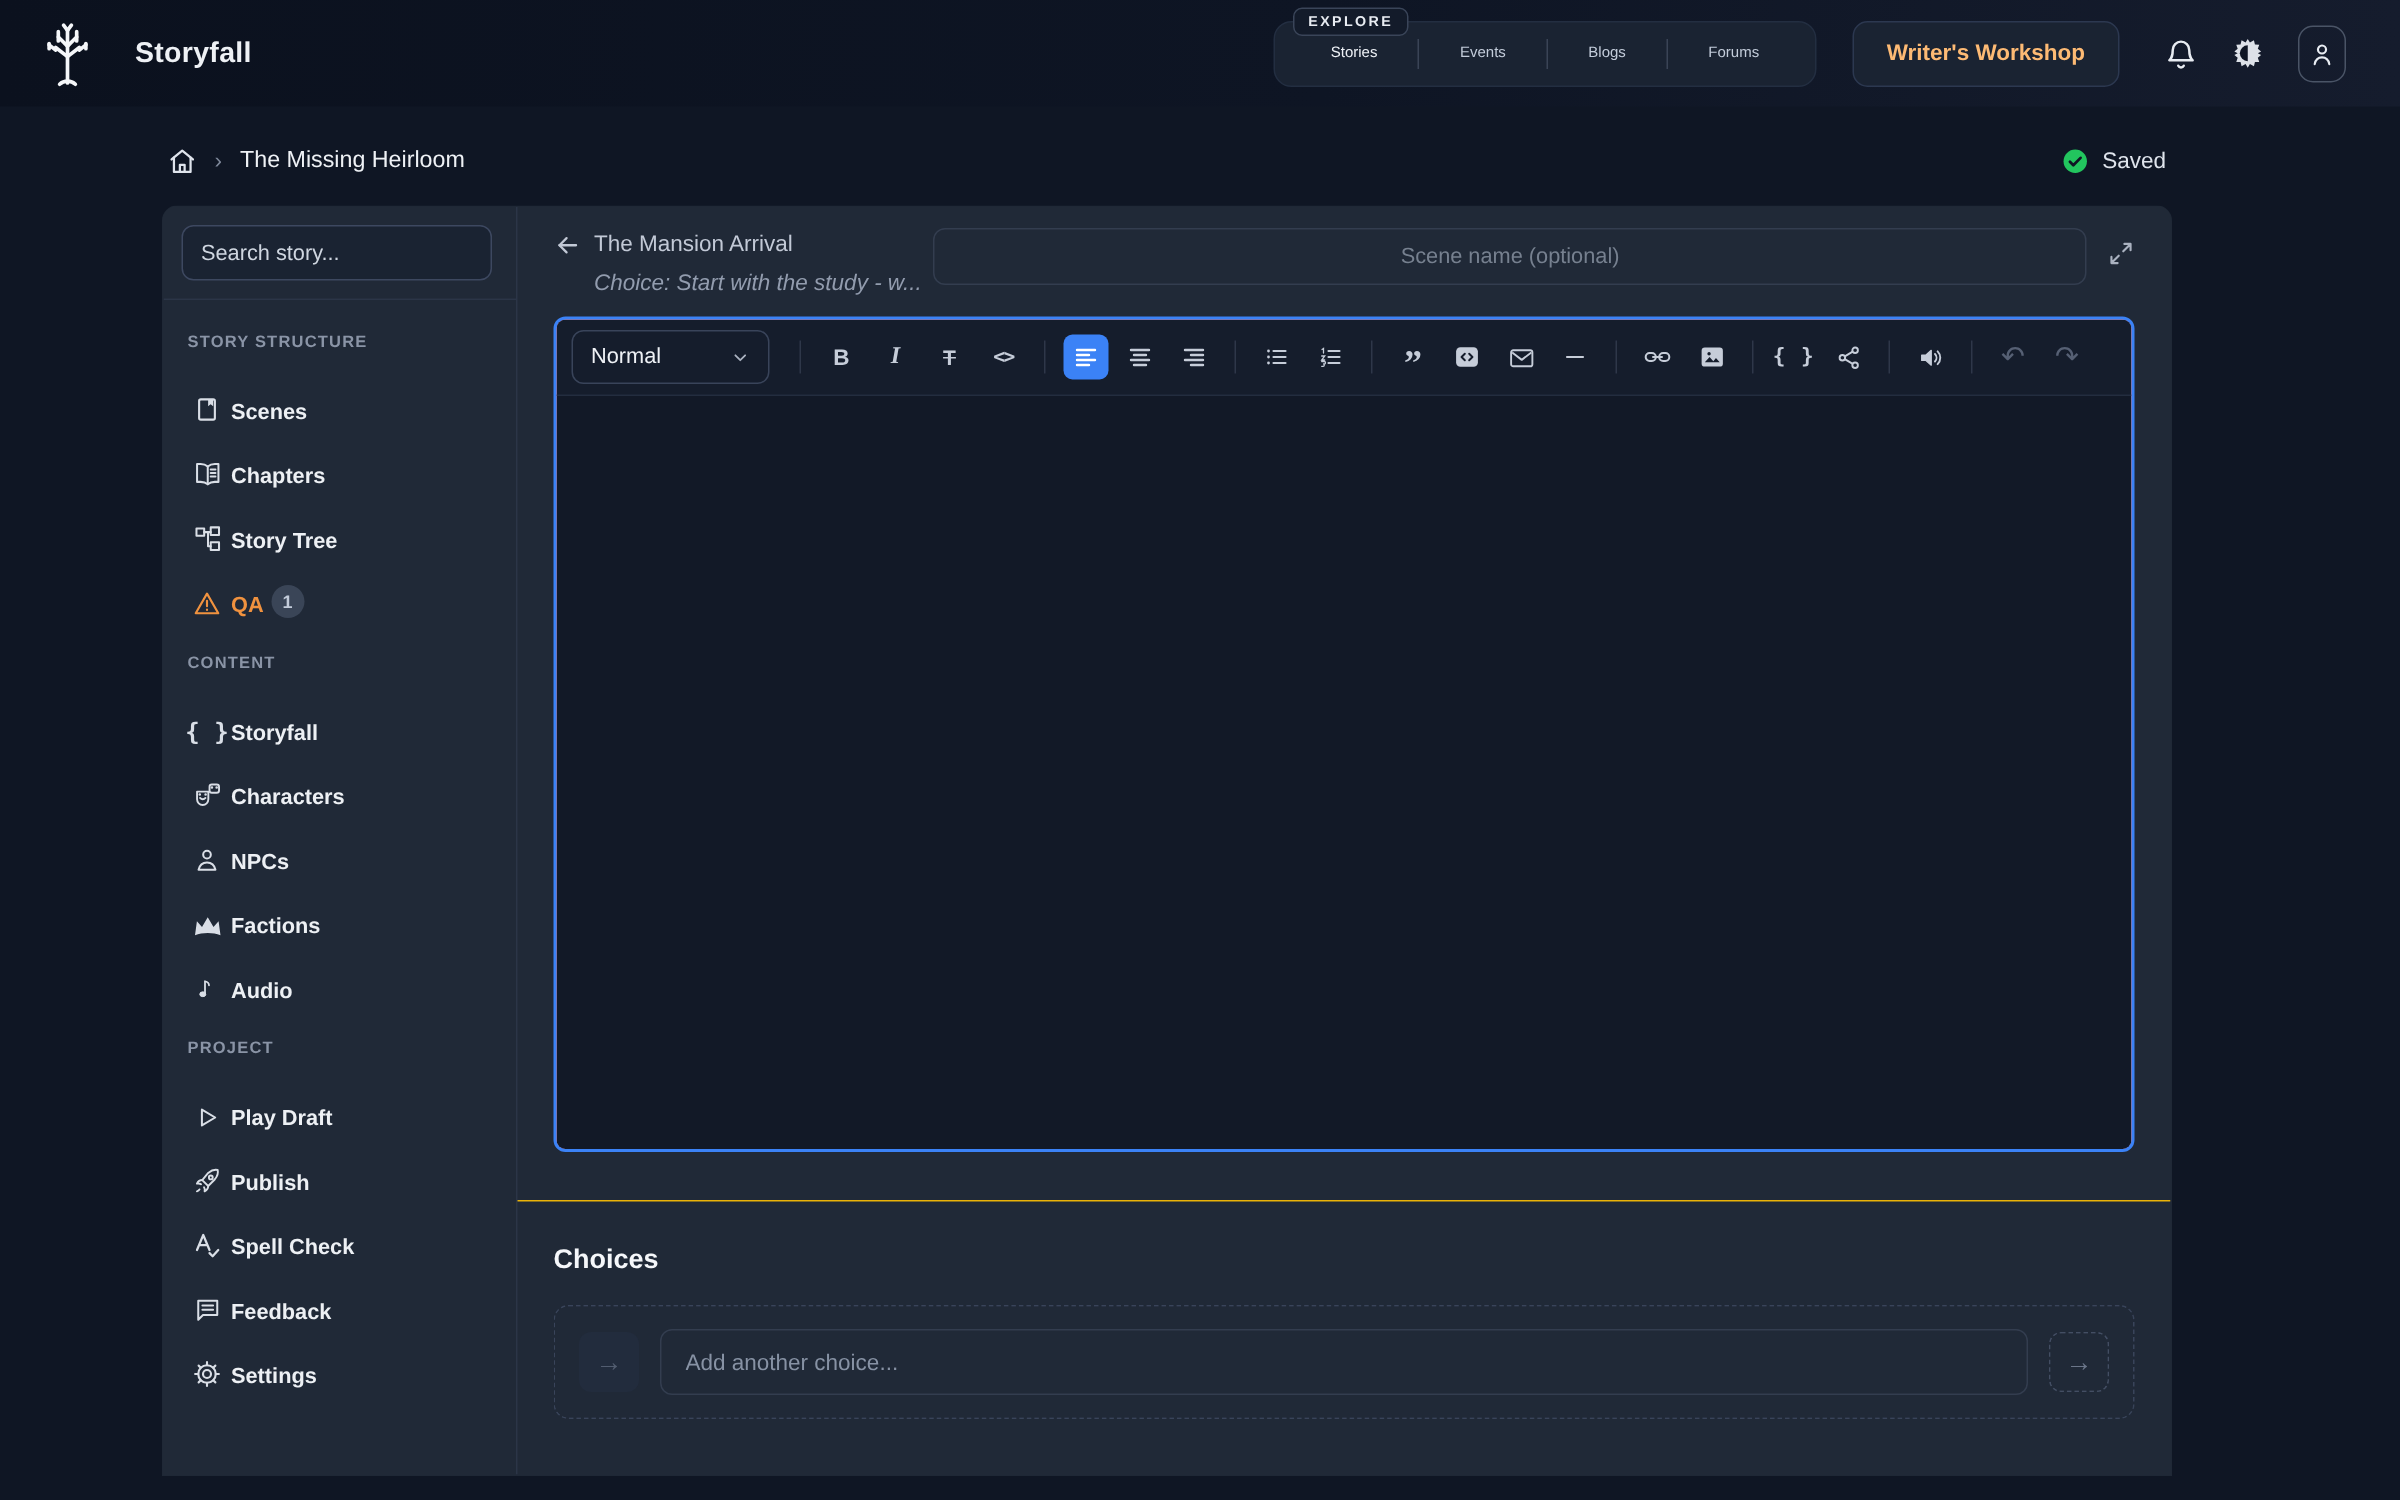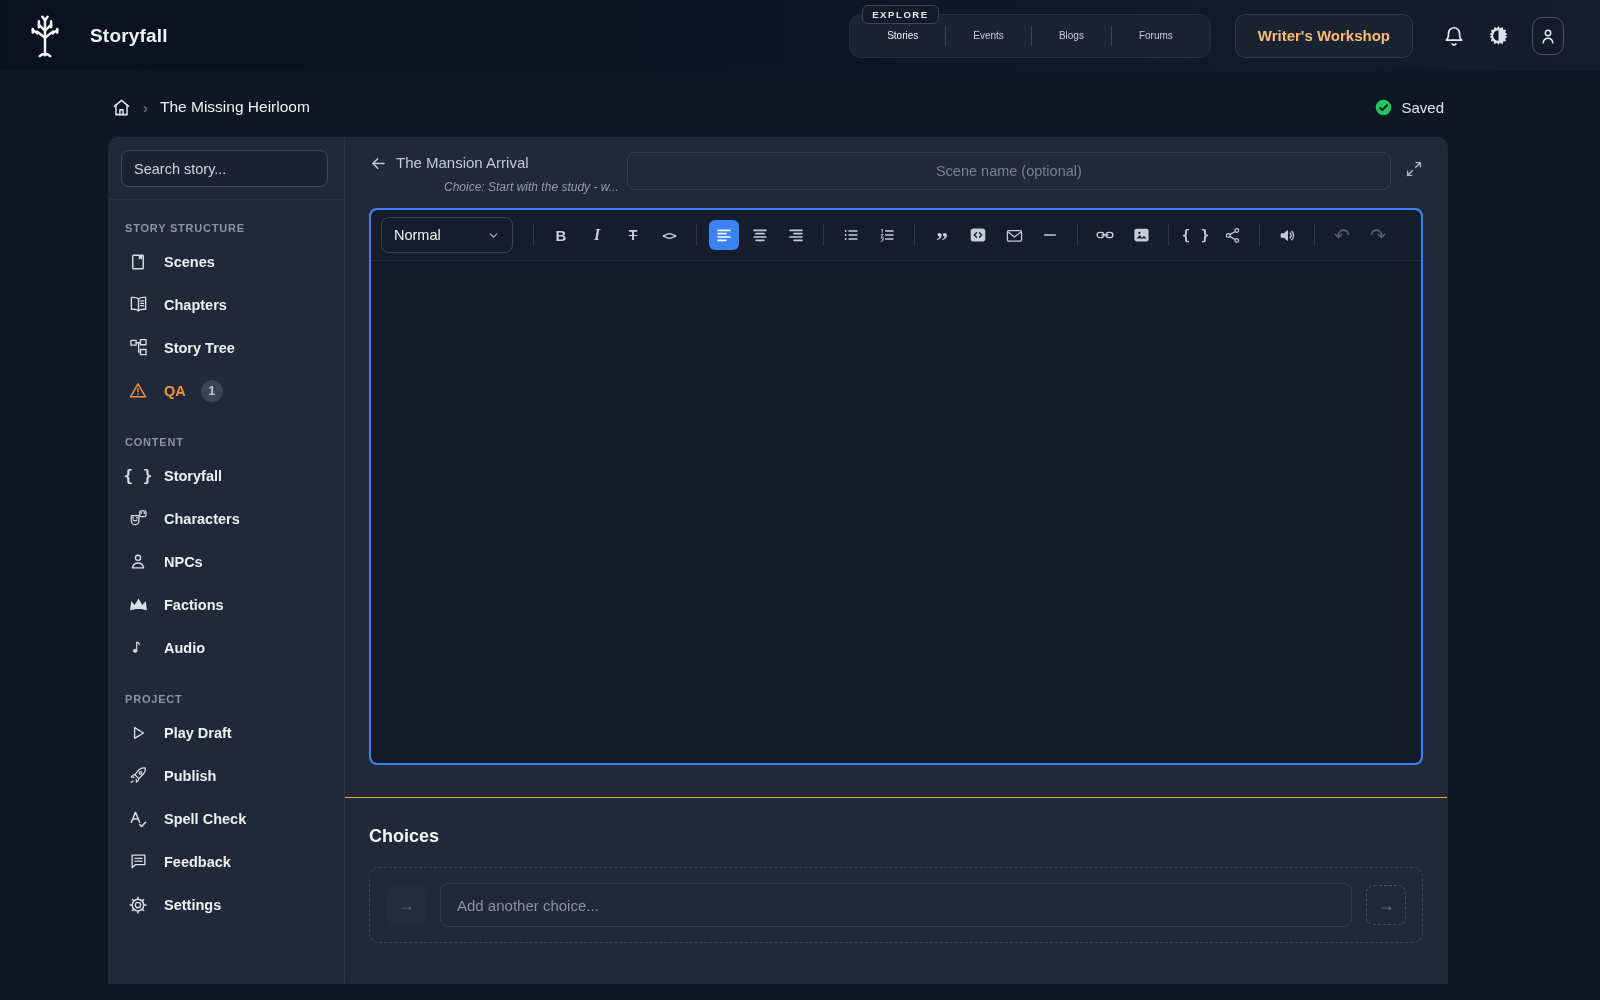--- a/index.html
+++ b/index.html
@@ -68,39 +68,39 @@
   .search-wrap { padding:12px 16px 12px 12px; border-bottom:1px solid #2b3547; }
   .search-input {
     width:100%; height:37px; background:#1a2332; border:1px solid #3d4860; border-radius:8px;
     color:#e6eaf0; font-size:14.5px; padding:0 12px; outline:none;
     font-family:"Liberation Sans", sans-serif;
   }
   .search-input::placeholder { color:#cfd6e0; }
   .side-section { padding:8px 12px 2px 16px; }
   .side-label { font-size:11px; font-weight:bold; letter-spacing:.8px; color:#8a94a6; margin:14px 0 6px 0; }
   .side-item {
-    display:flex; align-items:center; gap:15px; height:43px; cursor:pointer;
+    display:flex; align-items:flex-end; gap:5px; height:43px; cursor:pointer;
     color:#edf0f4; font-size:14.5px; font-weight:bold; padding-left:2px; border-radius:8px;
   }
   .side-item .si { width:22px; display:flex; justify-content:center; color:#d9dee6; }
   .side-item.warn, .side-item.warn .si { color:#f0923f; }
   .count-badge {
     background:#3a4557; color:#c3ccda; font-size:12px; font-weight:bold;
     min-width:22px; height:22px; border-radius:11px; display:flex; align-items:center; justify-content:center;
   }
   .glyph { font-size:16px; font-weight:bold; }
 
   
   .main { flex:1; display:flex; flex-direction:column; }
   .scene-area { padding:14px 24px 32px 24px; }
   .scene-head { display:flex; align-items:flex-start; margin-bottom:14px; }
   .back-btn { background:none; border:none; color:#c2c9d6; cursor:pointer; padding:2px 8px 0 0; }
   .scene-titles { min-width:214px; }
   .scene-title { font-size:15px; color:#c2c9d6; line-height:22px; }
-  .scene-subtitle { font-size:12px; font-style:italic; color:#929cae; margin-top:6px;margin-left:48px; }
+  .scene-subtitle { font-size:15px; font-style:italic; color:#929cae; margin-top:6px; }
   .scene-name-input {
     flex:1; height:38px; margin:0 14px 0 8px; background:transparent;
     border:1px solid #333d4f; border-radius:8px; color:#dfe4ec; font-size:14.5px;
     text-align:center; outline:none; font-family:"Liberation Sans", sans-serif;
   }
   .scene-name-input::placeholder { color:#76808f; }
   .expand-btn { background:none; border:none; color:#aab2c0; cursor:pointer; padding-top:8px; }
 
   
   .editor {

